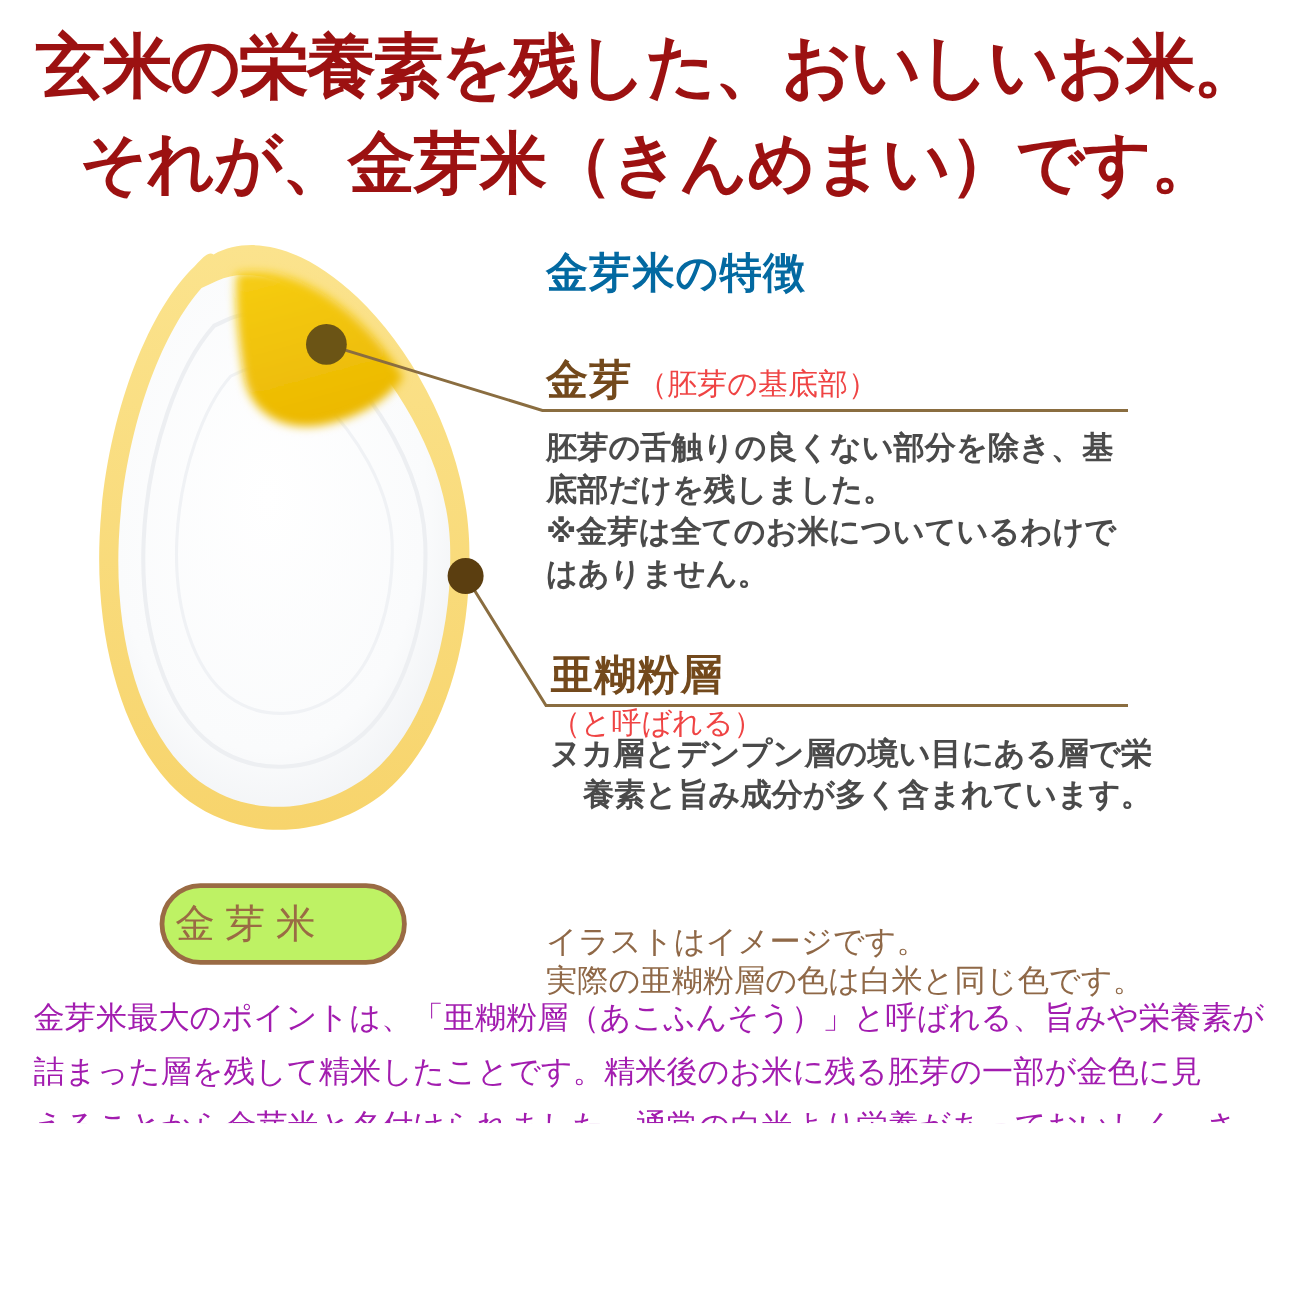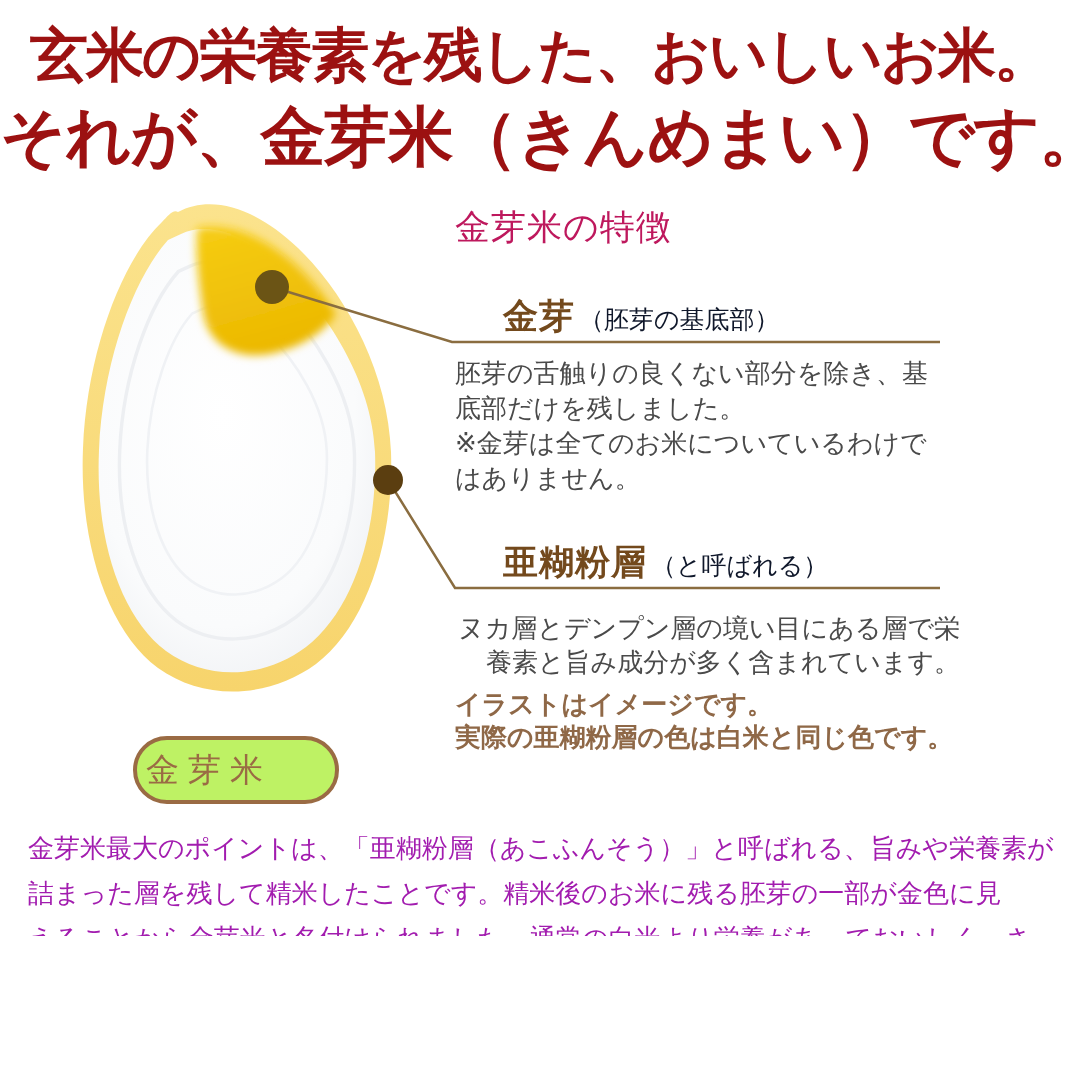--- a/index.html
+++ b/index.html
@@ -7,51 +7,51 @@
     position:relative;width:1080px;height:936px;background:#ffffff;overflow:hidden;
     font-family:"Liberation Sans","DejaVu Sans",sans-serif;
   }
   
   .headline{
     position:absolute;left:0;right:0;text-align:center;
     color:#9c1111;font-family:"Liberation Serif","DejaVu Serif",serif;
     font-weight:700;white-space:nowrap;
   }
   .headline-1{top:16px;font-size:58px;line-height:80px;letter-spacing:-2px;}
-  .headline-2{top:100px;font-size:65px;line-height:74px;letter-spacing:-1px;}
+  .headline-2{top:100px;font-size:56px;line-height:74px;letter-spacing:-1px;}
   
   .art{position:absolute;left:0;top:0;width:1080px;height:1080px;}
   
   .grain-label{
     position:absolute;left:133px;top:736px;width:198px;height:60px;
     border:4px solid #9a6b44;border-radius:34px;background:#bef264;
     display:flex;align-items:center;justify-content:flex-start;
     font-size:33px;color:#9a6b44;letter-spacing:9px;text-indent:9px;
   }
   
   .section-title{
     position:absolute;left:455px;top:204px;
-    font-size:35px;font-weight:400;color:#be185d;letter-spacing:1px;
+    font-size:35px;font-weight:700;color:#0369a1;letter-spacing:1px;
   }
   .feature-head{
-    position:absolute;left:455px;display:flex;align-items:baseline;white-space:nowrap;margin-left:48px;
+    position:absolute;left:455px;display:flex;align-items:baseline;white-space:nowrap;
   }
   .feature-head .term{font-size:35px;font-weight:700;color:#73491c;letter-spacing:1px;}
-  .feature-head .term-note{font-size:25px;font-weight:400;color:#0f172a;margin-left:4px;}
+  .feature-head .term-note{font-size:25px;font-weight:400;color:#ef4444;margin-left:4px;}
   .feature-head-1{top:293px;}
-  .feature-head-2{top:539px;}
+  .feature-head-2{top:539px;flex-direction:column;}
   .feature-desc{
     position:absolute;left:455px;width:505px;
-    font-size:26px;line-height:35px;color:#4a4a4a;white-space:pre-line;
+    font-size:26px;line-height:35px;color:#4a4a4a;white-space:pre-line;font-weight:bold;
   }
   .feature-desc-1{top:356px;}
   .feature-desc-2{top:611px;line-height:34px;text-align:right;}
   .illustration-note{
-    position:absolute;left:455px;top:688px;width:505px;
-    font-size:26px;line-height:33px;font-weight:700;color:#8f6847;white-space:pre-line;
+    position:absolute;left:455px;top:768px;width:505px;
+    font-size:26px;line-height:33px;font-weight:400;color:#8f6847;white-space:pre-line;
   }
   
   .body-paragraph{
     position:absolute;left:28px;top:826px;width:1028px;
     font-size:26px;line-height:45px;color:#a21caf;white-space:pre-line;
   }
   .footnote{
     position:absolute;left:28px;top:1024px;width:1028px;
     font-size:22px;line-height:30px;color:#701a75;
   }

